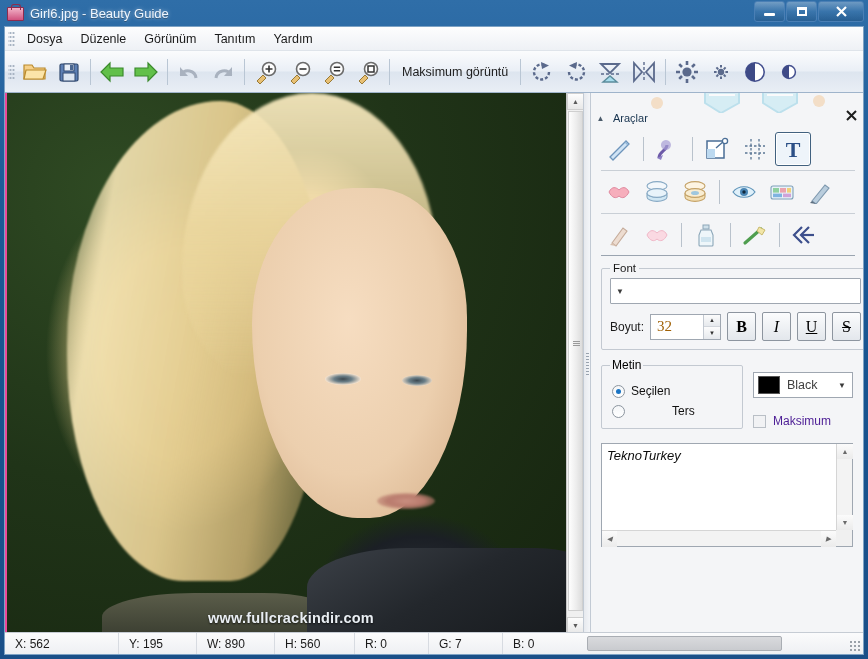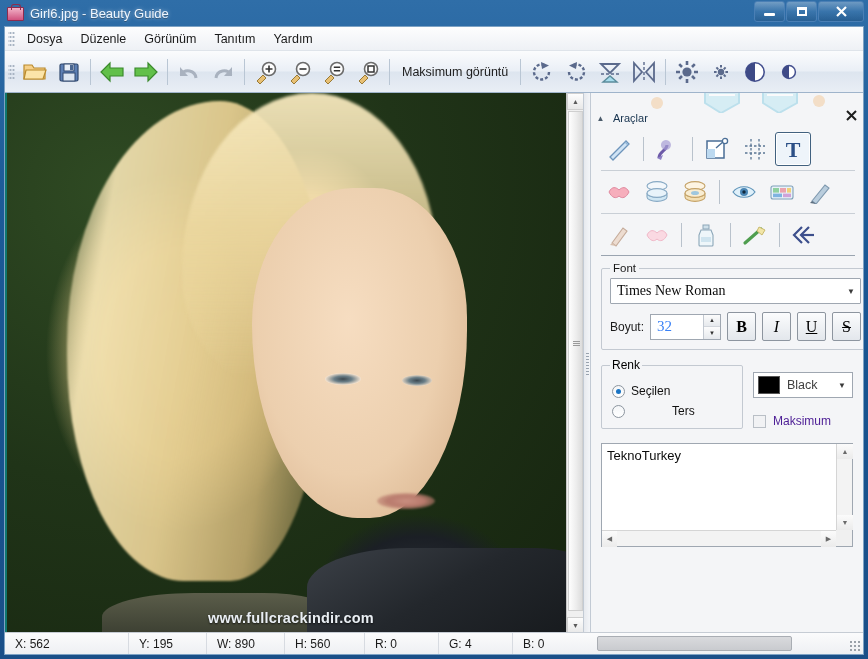--- a/index.html
+++ b/index.html
@@ -94,21 +94,21 @@
     width:32px;height:34px;display:flex;align-items:center;justify-content:center;
     cursor:pointer;border:1px solid transparent;border-radius:3px;flex:0 0 auto;
   }
   .tb-sep{width:1px;height:26px;background:#b9c6d4;margin:0 4px;flex:0 0 auto;}
   .tb-label{
     padding:4px 8px;font-size:12.5px;color:#1d1d1d;white-space:nowrap;cursor:pointer;
   }
   
   .canvas-wrap{
     position:absolute;left:0;top:66px;width:578px;height:541px;
-    background:#0f766e;overflow:hidden;
+    background:#ec4899;overflow:hidden;
   }
   .photo{
     position:absolute;left:2px;top:0;width:572px;height:541px;
     background:
       radial-gradient(ellipse 130px 150px at 52% 30%, #f4d9bd 0%, #efcdab 40%, rgba(239,205,171,0) 72%),
       radial-gradient(ellipse 170px 230px at 30% 48%, #e9d9a8 0%, #d9c383 45%, rgba(217,195,131,0) 78%),
       radial-gradient(ellipse 120px 90px at 72% 92%, #2c3138 0%, #1b1f25 60%, rgba(27,31,37,0) 85%),
       radial-gradient(circle at 18% 18%, #2f4a23 0%, #203418 45%, #16240f 100%),
       linear-gradient(160deg,#24391a 0%,#1a2b13 55%,#15230f 100%);
   }
@@ -242,21 +242,21 @@
   .combo .arrow{
     width:18px;text-align:center;font-size:8px;color:#3a3a3a;
   }
   .font-row{display:flex;align-items:center;margin-top:8px;gap:6px;}
   .boyut-label{font-size:12px;color:#1b1b1b;}
   .spin{
     display:flex;align-items:stretch;height:26px;border:1px solid #9fa7b1;background:#fff;box-sizing:border-box;
   }
   .spin .num{
     width:46px;padding-left:6px;display:flex;align-items:center;
-    font-family:"Liberation Serif",serif;font-size:15px;color:#3b82f6;
+    font-family:"Liberation Serif",serif;font-size:15px;color:#a16207;
   }
   .spin .arrows{width:16px;display:flex;flex-direction:column;border-left:1px solid #c3c9d1;}
   .spin .arrows div{
     flex:1;display:flex;align-items:center;justify-content:center;font-size:6px;color:#303030;
     background:linear-gradient(180deg,#fcfcfc,#e6e9ed);cursor:pointer;
   }
   .spin .arrows div:first-child{border-bottom:1px solid #d2d6dc;}
   .style-btn{
     width:27px;height:27px;border:1px solid #8d959f;border-radius:2px;
     background:linear-gradient(180deg,#fbfcfd,#e3e7ec);
@@ -287,21 +287,21 @@
   }
   .swatch{width:20px;height:16px;background:#000;margin:0 7px 0 4px;border:1px solid #555;flex:0 0 auto;}
   .color-combo .val{flex:1;font-size:12.5px;color:#404040;}
   .chk-row{display:flex;align-items:center;gap:7px;margin-top:16px;cursor:default;}
   .chk{
     width:13px;height:13px;border:1px solid #b9bfc6;background:#f1f2f4;box-sizing:border-box;flex:0 0 auto;
   }
   .chk-label{font-size:12px;color:#4c1d95;}
   .textarea-wrap{
     margin:14px 10px 0 10px;height:104px;border:1px solid #9fa7b1;background:#fff;
-    position:relative;box-sizing:border-box;
+    position:relative;box-sizing:border-box;font-style:italic;
   }
   .ta-text{
     position:absolute;left:5px;top:4px;right:20px;bottom:18px;
     font-size:13px;color:#0b0b0b;overflow:hidden;
     font-family:"Liberation Sans",sans-serif;
   }
   .ta-vscroll{
     position:absolute;right:0;top:0;width:16px;bottom:16px;background:#f3f3f3;border-left:1px solid #d5d5d5;
     box-sizing:border-box;
   }
@@ -684,42 +684,41 @@
             <path d="M11 12 h13" stroke="#3c4f8c" stroke-width="2.2"></path>
           </svg>
         </div>
       </div>
 
       <div class="section-rule"></div>
 
       <fieldset class="grp">
         <legend>Font</legend>
         <div class="combo">
-          <div class="val">Times New Roman</div>
           <div class="arrow">▼</div>
         </div>
         <div class="font-row">
           <div class="boyut-label">Boyut:</div>
           <div class="spin">
             <div class="num">32</div>
             <div class="arrows">
               <div>▲</div>
               <div>▼</div>
             </div>
           </div>
           <div class="style-btn b">B</div>
           <div class="style-btn i">I</div>
           <div class="style-btn u">U</div>
           <div class="style-btn s">S</div>
         </div>
       </fieldset>
 
       <div class="renk-wrap">
         <fieldset class="renk">
-          <legend>Renk</legend>
+          <legend>Metin</legend>
           <div class="radio-row">
             <span class="radio on"></span>
             <span class="radio-label">Seçilen</span>
           </div>
           <div class="radio-row" style="gap:47px;">
             <span class="radio"></span>
             <span class="radio-label">Ters</span>
           </div>
         </fieldset>
         <div class="renk-right">
@@ -744,25 +743,25 @@
         <div class="ta-hscroll">
           <div class="sb-arrow" style="left:0;">◀</div>
           <div class="sb-arrow right">▶</div>
         </div>
         <div class="ta-corner"></div>
       </div>
 
     </div>
 
     <div class="statusbar">
-      <div class="sb-cell" style="width:124px;">X: 562</div>
+      <div class="sb-cell" style="width:114px;">X: 562</div>
       <div class="sb-cell" style="width:78px;">Y: 195</div>
       <div class="sb-cell" style="width:78px;">W: 890</div>
       <div class="sb-cell" style="width:80px;">H: 560</div>
       <div class="sb-cell" style="width:74px;">R: 0</div>
-      <div class="sb-cell" style="width:74px;">G: 4</div>
+      <div class="sb-cell" style="width:74px;">G: 7</div>
       <div class="sb-cell" style="width:74px;border-right:none;">B: 0</div>
       <div class="progress"></div>
       <div class="resize-grip"></div>
     </div>
 
   </div>
 </div>
 
 </body></html>

